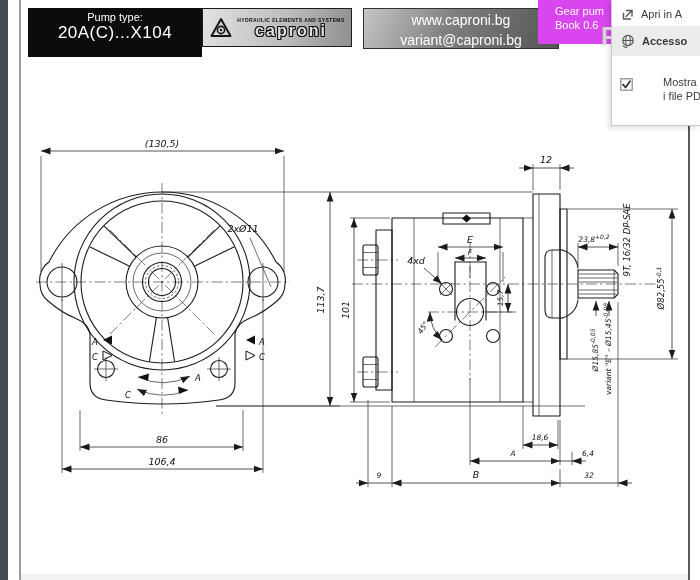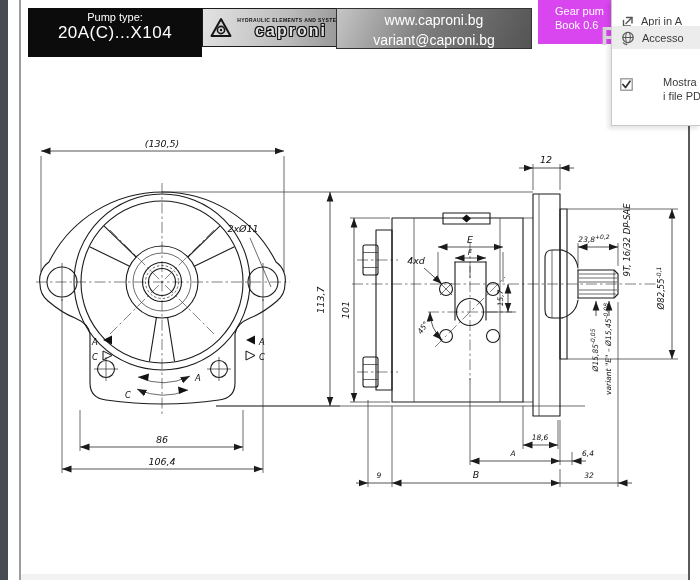--- a/index.html
+++ b/index.html
@@ -17,35 +17,35 @@
   .pump-label{font-size:11px;margin-top:3px;}
   .pump-value{font-size:17px;letter-spacing:.5px;text-align:center;}
   .logo-box{position:absolute;left:202px;top:8px;width:150px;height:39px;box-sizing:border-box;
             background:linear-gradient(100deg,#e2e2e2,#bdbdbd 55%,#8f8f8f);border:1px solid #1c1c1c;
             display:flex;align-items:center;justify-content:center;gap:4px;z-index:5;}
   .logo-col{display:flex;flex-direction:column;align-items:center;}
   .logo-tagline{font-size:5px;font-weight:bold;color:#101010;letter-spacing:.4px;white-space:nowrap;}
   .logo-brand{font-size:16px;font-weight:bold;letter-spacing:2px;color:#dedede;line-height:1;
       text-shadow:1px 0 #141414,-1px 0 #141414,0 1px #141414,0 -1px #141414,
                   1px 1px #141414,-1px -1px #141414,1px -1px #141414,-1px 1px #141414;}
-  .www-box{position:absolute;left:336px;top:8px;width:196px;height:41px;box-sizing:border-box;
+  .www-box{position:absolute;left:363px;top:8px;width:196px;height:41px;box-sizing:border-box;
            background:linear-gradient(115deg,#c6c6c6,#7e7e7e 45%,#545454);border:1px solid #333;
            color:#fff;text-align:center;font-size:14px;line-height:1.4;padding-top:2px;z-index:5;}
   .gear-box{position:absolute;left:538px;top:0;width:74px;height:44px;box-sizing:border-box;
             background:#d946ef;color:#fff;font-size:11px;line-height:1.3;padding:4px 0 0 17px;z-index:5;}
 
   
   .overlay{position:absolute;left:611px;top:0;width:89px;height:125px;background:#fff;
            border-left:1px solid #c9c9c9;border-bottom:1px solid #c9c9c9;
            box-shadow:-3px 3px 4px rgba(0,0,0,.10);z-index:10;}
   .ov-watermark{position:absolute;left:-11px;top:22px;font-size:25px;font-weight:bold;color:#d4d4d4;z-index:0;}
   .ov-row{position:absolute;left:0;width:100%;display:flex;align-items:center;gap:6px;
           font-size:11px;color:#3a3a3a;z-index:1;box-sizing:border-box;padding-left:8px;}
-  .ov-row1{top:11px;height:20px;}
-  .ov-row2{top:26px;height:23px;background:#ececec;}
+  .ov-row1{top:4px;height:20px;}
+  .ov-row2{top:26px;height:30px;background:#ececec;font-weight:bold;}
   .ov-row3{top:76px;height:34px;align-items:flex-start;justify-content:space-between;}
   .ov-icon{flex:0 0 auto;display:block;}
   .chk{margin-top:2px;flex:0 0 auto;}
   .ov-2line{line-height:1.25;}
 
   svg text{user-select:none;}
 </style>
 </head>
 <body>
 

